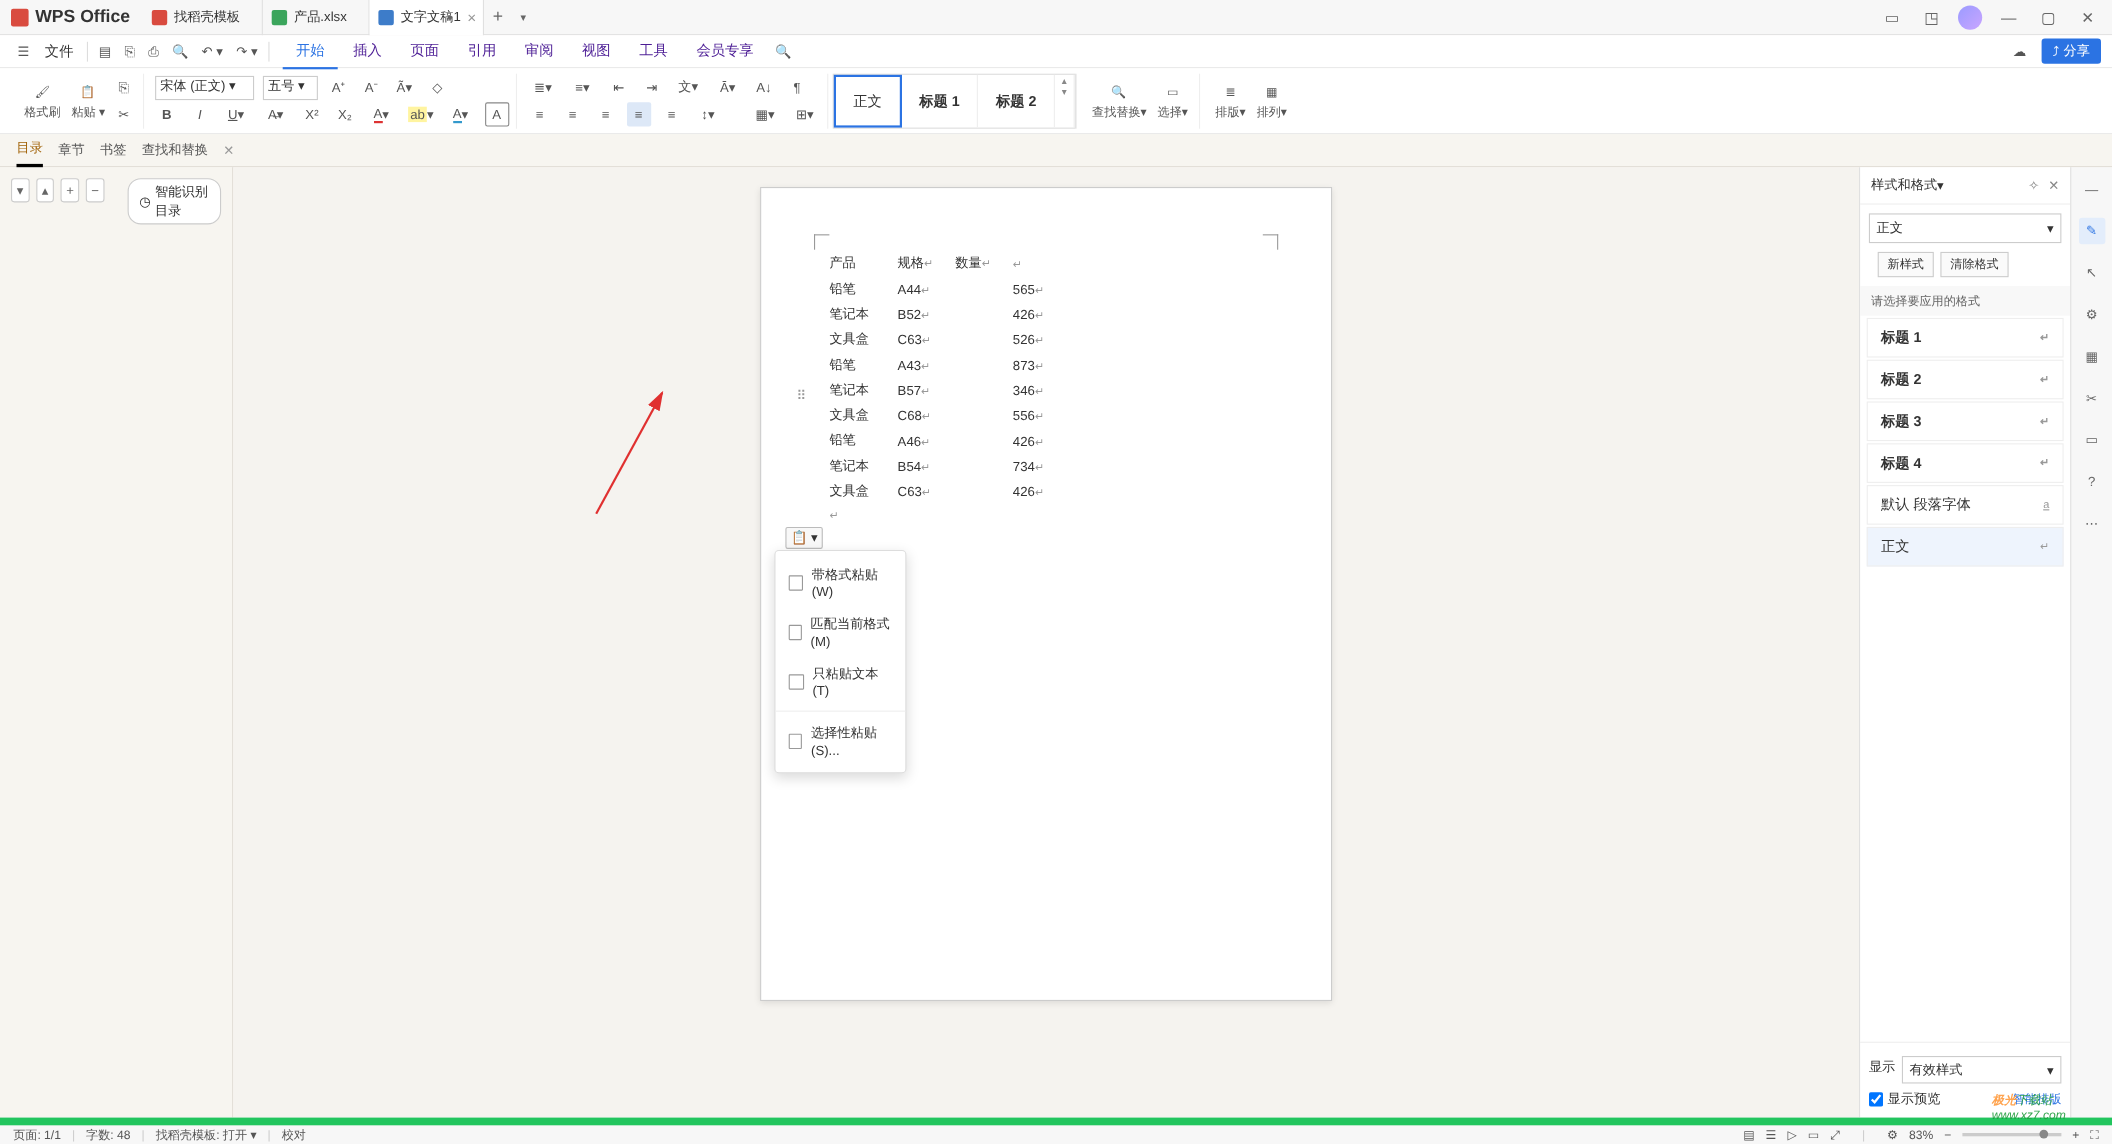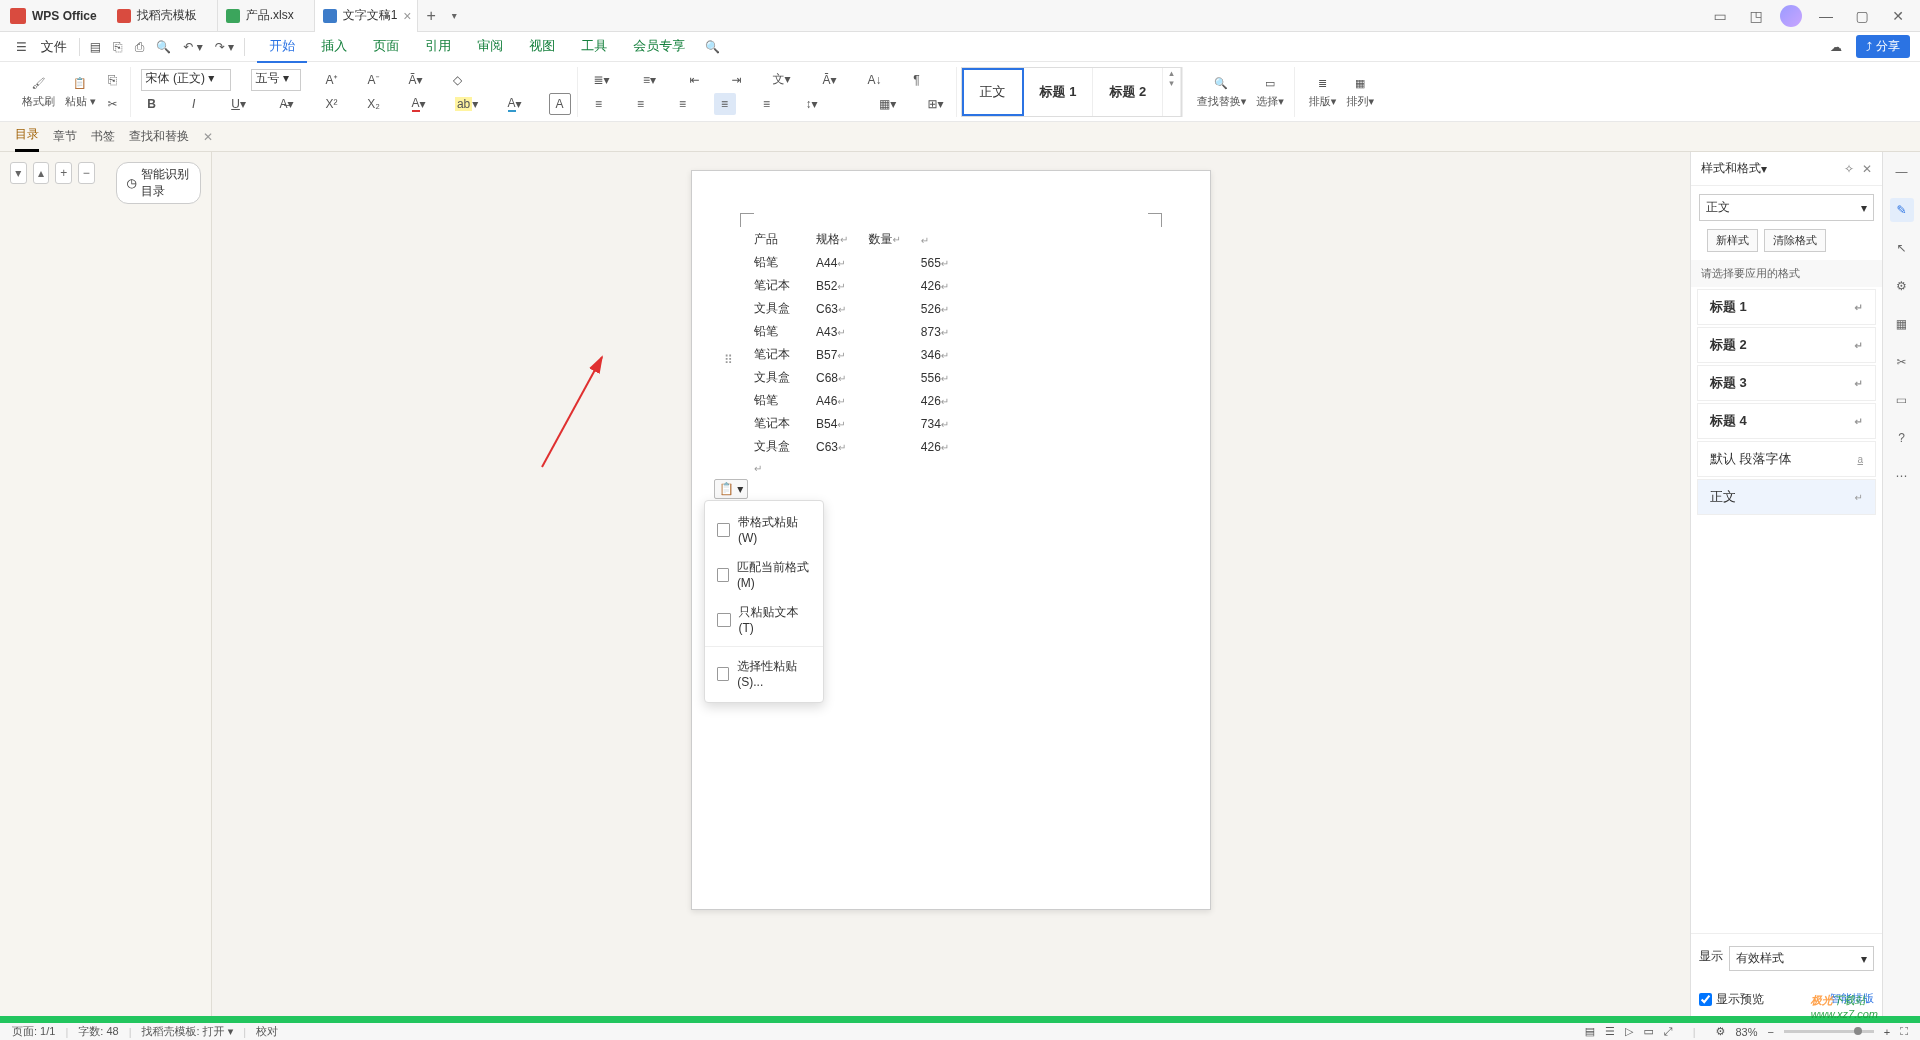--- a/index.html
+++ b/index.html
@@ -2,53 +2,53 @@
 <html><head>
 <meta charset="utf-8">
 <style>
 * { margin: 0; padding: 0; box-sizing: border-box; font-family: "Microsoft YaHei", sans-serif; }
 body { background: #f5f3ef; width: 1920px; height: 1040px; overflow: hidden; font-size: 12px; color: #333; position: relative; }
 
 
 .titlebar { height: 32px; background: #f7f7f7; display: flex; align-items: center; border-bottom: 1px solid #e0e0e0; }
 .titlebar-left { display: flex; align-items: center; }
 .app-logo { width: 16px; height: 16px; margin: 0 6px 0 10px; background: #d94b3f; border-radius: 2px; }
-.app-name { font-size: 12px; font-weight: bold; color: #333; margin-right: 12px; }
+.app-name { font-size: 16px; font-weight: bold; color: #333; margin-right: 12px; }
 .tab { display: flex; align-items: center; height: 32px; padding: 0 20px 0 8px; border-right: 1px solid #e0e0e0; cursor: pointer; position: relative; }
 .tab.active { background: #fff; }
 .tab-icon { width: 14px; height: 14px; margin-right: 6px; border-radius: 2px; }
 .tab-icon.red { background: #d94b3f; }
 .tab-icon.green { background: #3ba55c; }
 .tab-icon.blue { background: #3d7cc9; }
 .tab-close { position: absolute; right: 6px; color: #999; font-size: 14px; }
 .tab-dot { width: 4px; height: 4px; border-radius: 50%; background: #666; position: absolute; right: 28px; }
 .tab-add { padding: 0 8px; font-size: 16px; color: #666; cursor: pointer; }
 .titlebar-right { margin-left: auto; display: flex; align-items: center; gap: 12px; padding-right: 10px; }
 .win-btn { width: 24px; height: 24px; display: flex; align-items: center; justify-content: center; cursor: pointer; color: #666; font-size: 14px; }
 .avatar { width: 22px; height: 22px; border-radius: 50%; background: linear-gradient(135deg,#9b9bff,#c9a5ff); }
 
 
 .menubar { height: 30px; background: #fff; display: flex; align-items: center; padding: 0 10px; border-bottom: 1px solid #e8e8e8; }
 .menu-icon-btn { padding: 4px 6px; cursor: pointer; color: #555; display: flex; align-items: center; }
 .file-menu { padding: 4px 8px; font-size: 13px; cursor: pointer; }
 .menubar .divider { width: 1px; height: 18px; background: #ddd; margin: 0 4px; }
 .menu-tabs { display: flex; gap: 2px; margin-left: 8px; }
-.menu-tab { padding: 6px 12px; font-size: 13px; cursor: pointer; color: #15803d; }
+.menu-tab { padding: 6px 12px; font-size: 13px; cursor: pointer; color: #4c1d95; }
 .menu-tab.active { color: #2b73e3; border-bottom: 2px solid #2b73e3; font-weight: 500; }
 .menubar-right { margin-left: auto; display: flex; align-items: center; gap: 8px; }
 .share-btn { background: #2b73e3; color: #fff; padding: 3px 10px; border-radius: 3px; font-size: 12px; cursor: pointer; display: flex; align-items: center; gap: 4px; }
 
 
 .ribbon { height: 60px; background: #fff; display: flex; align-items: center; padding: 0 12px; border-bottom: 1px solid #e8e8e8; gap: 4px; }
 .ribbon-group { display: flex; align-items: center; gap: 2px; padding: 0 6px; border-right: 1px solid #eee; height: 50px; }
 .ribbon-group:last-child { border-right: none; }
 .ribbon-btn { display: flex; flex-direction: column; align-items: center; padding: 2px 4px; cursor: pointer; font-size: 11px; color: #555; }
 .ribbon-btn-icon { width: 18px; height: 18px; margin-bottom: 2px; display: flex; align-items: center; justify-content: center; }
 .ribbon-stack { display: flex; flex-direction: column; gap: 2px; }
-.ribbon-row { display: flex; gap: 20px; align-items: center; }
+.ribbon-row { display: flex; gap: 8px; align-items: center; }
 .font-select { border: 1px solid #ccc; height: 22px; padding: 0 4px; font-size: 12px; min-width: 90px; background: #fff; }
 .size-select { border: 1px solid #ccc; height: 22px; padding: 0 4px; font-size: 12px; min-width: 50px; background: #fff; }
 .tiny-btn { width: 22px; height: 22px; display: flex; align-items: center; justify-content: center; cursor: pointer; color: #555; font-size: 12px; border-radius: 2px; }
 .tiny-btn.active { background: #dde8f7; }
 .tiny-btn.dd { width: 28px; }
 .style-gallery { display: flex; border: 1px solid #ddd; height: 50px; align-items: center; }
 .style-item { padding: 0 16px; height: 100%; display: flex; align-items: center; cursor: pointer; border-right: 1px solid #eee; font-size: 13px; }
 .style-item.active { border: 2px solid #2b73e3; }
 
 
@@ -92,21 +92,21 @@
 .style-actions { display: flex; gap: 6px; padding: 0 16px 8px; }
 .style-action-btn { border: 1px solid #ccc; padding: 3px 8px; font-size: 11px; cursor: pointer; background: #fafafa; }
 .style-list-label { padding: 6px 10px; font-size: 11px; color: #666; background: #f8f8f8; }
 .style-list { flex: 1; overflow: auto; }
 .style-list-item { padding: 8px 12px; border: 1px solid #eee; margin: 2px 6px; cursor: pointer; display: flex; justify-content: space-between; align-items: center; font-size: 13px; }
 .style-list-item.bold { font-weight: bold; font-family: "SimSun", serif; }
 .style-list-item.selected { background: #eef4fd; }
 .style-list-item .ret { color: #999; font-size: 10px; }
 .right-bottom { padding: 8px; border-top: 1px solid #eee; font-size: 12px; }
 .display-select { border: 1px solid #ccc; padding: 3px 6px; width: 100%; margin-top: 4px; display: flex; justify-content: space-between; align-items: center;}
-.preview-check { display: flex; gap: 4px; margin-top: 20px; }
+.preview-check { display: flex; align-items: center; gap: 4px; margin-top: 6px; }
 .smart-layout { float: right; color: #2b73e3; font-size: 11px; cursor: pointer; }
 
 
 .tool-rail { width: 38px; background: #f7f7f7; border-left: 1px solid #e0e0e0; display: flex; flex-direction: column; align-items: center; padding-top: 8px; gap: 14px; }
 .rail-btn { width: 24px; height: 24px; display: flex; align-items: center; justify-content: center; cursor: pointer; color: #666; }
 .rail-btn.active { background: #e3edfb; border-radius: 3px; color:#2b73e3; }
 
 
 .statusbar { height: 24px; background: #f7f7f7; border-top: 7px solid #22c55e; display: flex; align-items: center; padding: 0 12px; font-size: 11px; color: #555; position: absolute; bottom: 0; width: 100%; }
 .statusbar .sep { margin: 0 10px; color: #ccc; }

